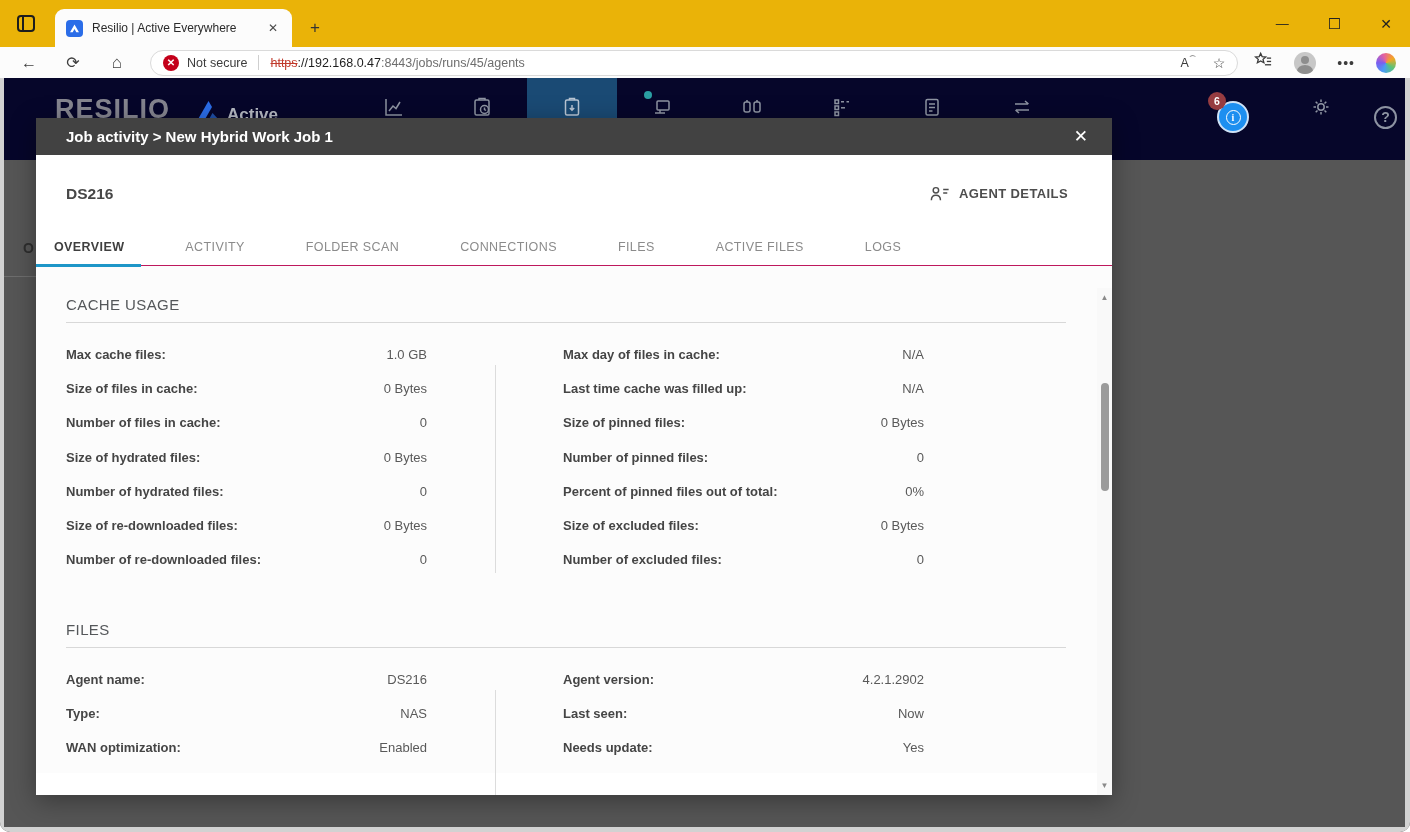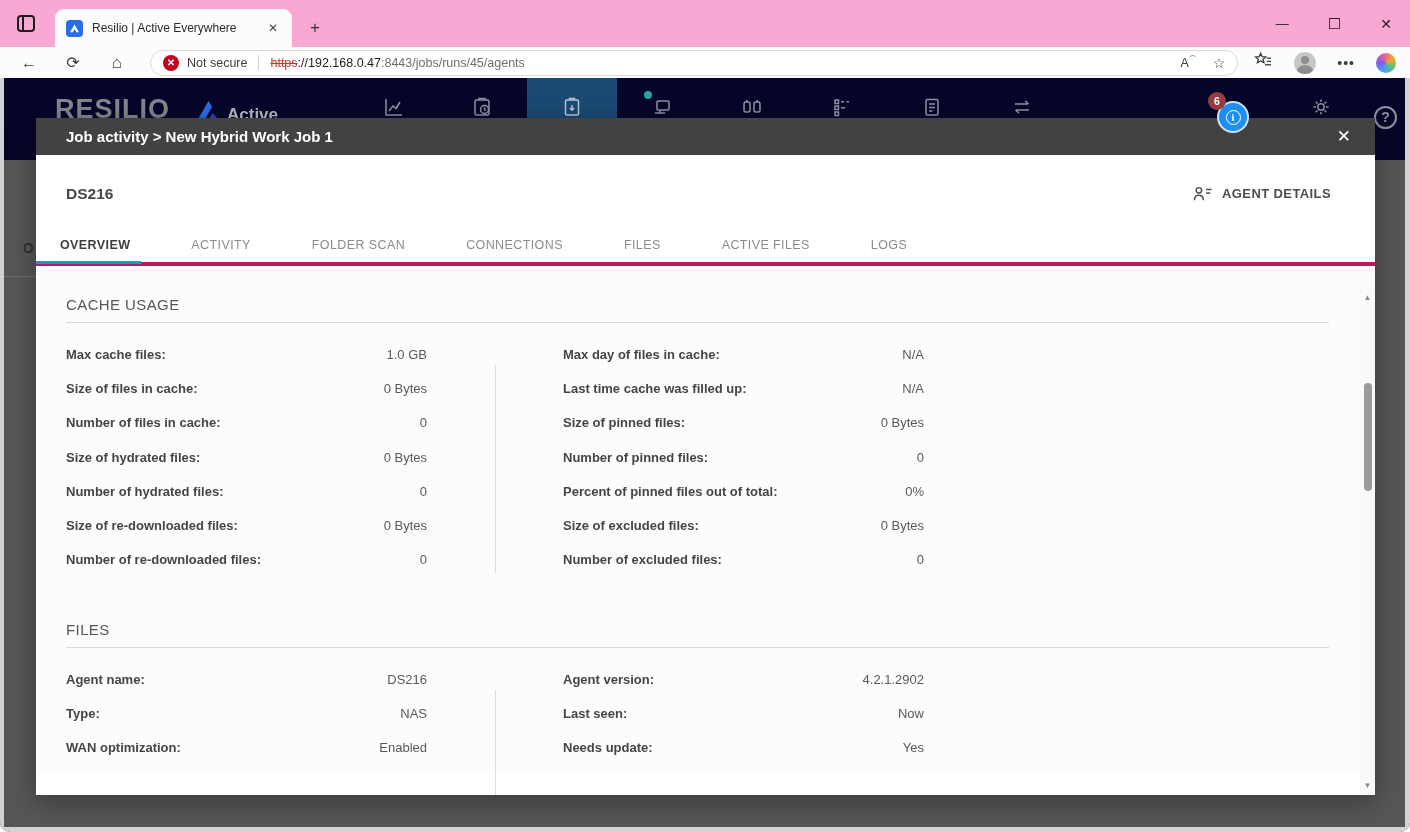--- a/index.html
+++ b/index.html
@@ -1,20 +1,20 @@
 <!DOCTYPE html>
 <html><head>
 <meta charset="utf-8">
 <style>
   * { margin:0; padding:0; box-sizing:border-box; }
   html,body { width:1410px; height:832px; font-family:"Liberation Sans",sans-serif; background:#fff; }
   .window { position:relative; width:1410px; height:832px; overflow:hidden; border-radius:0 0 10px 10px; background:#cbcbcb; }
 
   
-  .titlebar { position:relative; height:47px; background:#f9a8d4; display:flex; align-items:flex-end; }
+  .titlebar { position:relative; height:47px; background:#eab308; display:flex; align-items:flex-end; }
   .ws-icon { position:absolute; left:17px; top:15px; width:18px; height:17px; border:2px solid #1d1d1d; border-radius:4px; }
   .ws-icon::before { content:""; position:absolute; left:3px; top:0; bottom:0; width:2px; background:#1d1d1d; }
   .tab { height:38px; width:237px; margin-left:55px; background:#fcfcfc; border-radius:9px 9px 0 0; display:flex; align-items:center; padding:0 10px 0 11px; }
   .favicon { width:17px; height:17px; border-radius:4px; background:#2b6de8; display:flex; align-items:center; justify-content:center; flex:0 0 auto; }
   .favicon svg { display:block; }
   .tab-title { font-size:12px; color:#2b2b2b; margin-left:9px; white-space:nowrap; overflow:hidden; }
   .tab-close { margin-left:auto; color:#4a4a4a; font-size:12px; line-height:12px; padding:2px 4px; }
   .newtab { font-size:17px; color:#333; margin:0 0 9px 18px; }
   .win-controls { position:absolute; right:18px; top:0; height:47px; display:flex; align-items:center; gap:39px; color:#222; }
   .win-controls span { font-size:13px; }
@@ -50,32 +50,32 @@
   .nav-icon { position:absolute; top:18px; width:22px; height:22px; color:#8f95a3; }
   .nav-icon svg { width:22px; height:22px; display:block; }
   .teal-dot { position:absolute; left:644px; top:13px; width:8px; height:8px; border-radius:50%; background:#2b9fa3; }
   .help-circle { position:absolute; left:1374px; top:28px; width:23px; height:23px; border:2px solid #8d93a2; border-radius:50%; color:#8d93a2; font-size:14px; font-weight:bold; text-align:center; line-height:19px; }
 
   
   .bg-frag-tab { position:absolute; left:23px; top:162px; font-size:14px; font-weight:bold; color:#2e2e2e; }
   .bg-frag-line { position:absolute; left:0; top:198px; width:36px; height:1px; background:#6e6e6e; }
 
   
-  .modal { position:absolute; left:36px; top:40px; width:1339px; height:677px; box-shadow:0 6px 24px rgba(0,0,0,.35); }
+  .modal { position:absolute; left:36px; top:40px; width:1076px; height:677px; box-shadow:0 6px 24px rgba(0,0,0,.35); }
   .modal-header { height:37px; background:#424242; color:#fff; display:flex; align-items:center; padding:0 20px 0 30px; }
   .modal-title { font-size:15px; font-weight:bold; }
   .modal-close { margin-left:auto; font-size:17px; color:#fff; padding:0 4px; }
   .modal-body { position:relative; height:640px; background:#ffffff; overflow:hidden; }
 
   .agent-row { display:flex; align-items:center; justify-content:space-between; padding:30px 44px 0 30px; }
   .agent-name { font-size:15.5px; font-weight:600; color:#474747; }
   .details-btn { display:flex; align-items:flex-start; gap:9px; color:#4d4d4d; font-size:13px; font-weight:bold; letter-spacing:.4px; }
   .details-btn svg { display:block; }
 
-  .tabs { position:relative; display:flex; gap:61px; padding-left:24px; height:38px; margin-top:25px; align-items:center; border-bottom:4px solid #be185d; }
+  .tabs { position:relative; display:flex; gap:61px; padding-left:18px; height:38px; margin-top:25px; align-items:center; border-bottom:1px solid #be185d; }
   .tabs .tab-item { font-size:12.5px; letter-spacing:.4px; color:#8b8b8b; white-space:nowrap; }
   .tabs .tab-item.active { color:#3f3f3f; font-weight:bold; }
   .tab-underline { position:absolute; left:0; bottom:-2px; width:105px; height:3px; background:#1e96c8; }
 
   .content { height:507px; background:#fcfcfc; padding:30px 46px 0 30px; }
   .sec-title { font-size:15px; color:#54575a; letter-spacing:.4px; }
   .sec-rule { height:1px; background:#d8d8d8; margin-top:9px; }
   .rows-wrap { position:relative; display:flex; margin-top:14px; }
   .col { width:361px; }
   .col.right { margin-left:136px; }

